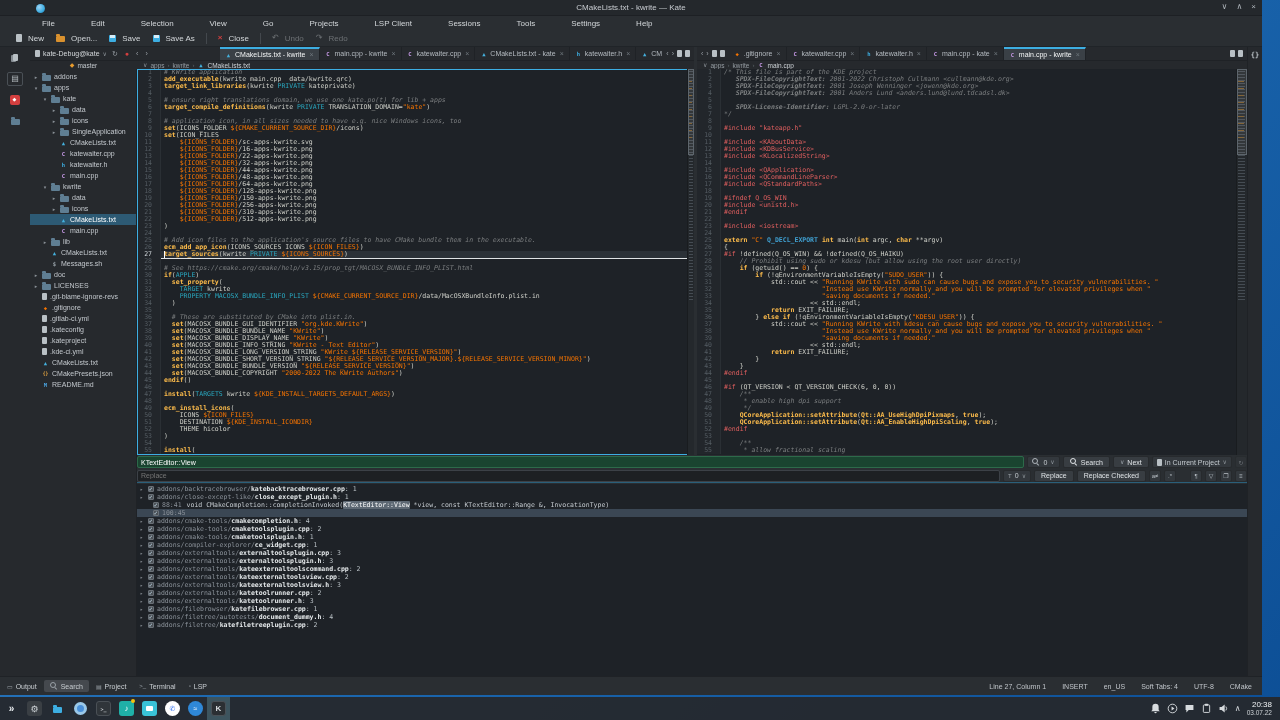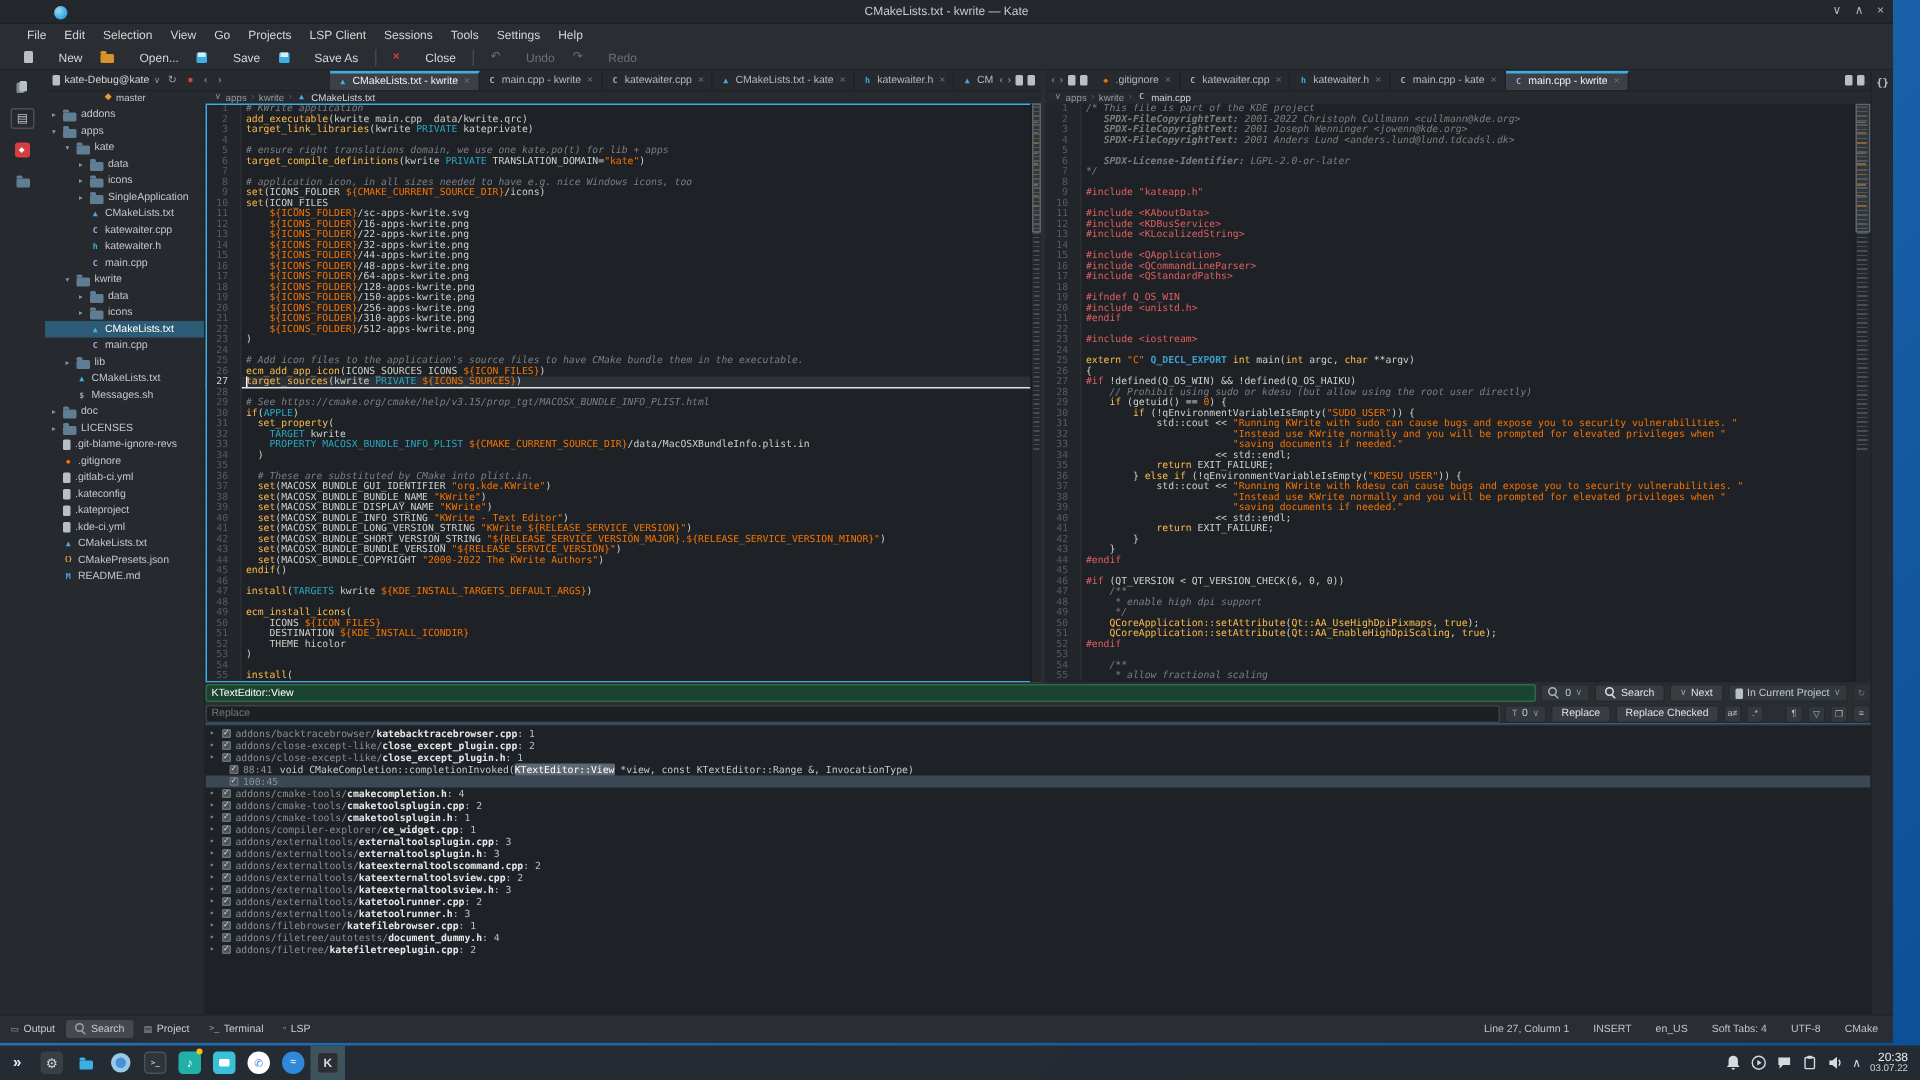--- a/index.html
+++ b/index.html
@@ -7,24 +7,24 @@
   .desktop{position:relative;width:1280px;height:720px;background:linear-gradient(135deg,#3a86c8 0%,#1d6ab2 45%,#0d4f96 100%);}
   .window{position:absolute;left:0;top:0;width:1262px;height:695px;background:#2a2e32;color:#fcfcfc;}
   
   .titlebar{position:relative;height:16px;background:#24282c;border-bottom:1px solid #1d2024;}
   .app-icon{position:absolute;left:36px;top:4px;width:9px;height:9px;border-radius:50%;background:radial-gradient(circle at 35% 35%,#9fd4f5,#3daee2 60%,#1d6fa5);}
   .title{position:absolute;left:0;right:0;top:3px;text-align:center;font-size:8px;color:#c7cbd0;}
   .wincontrols{position:absolute;right:6px;top:2px;display:flex;gap:9px;font-size:8px;color:#aeb4ba;}
   .wincontrols span{cursor:default;}
   
   .menubar{height:14px;display:flex;align-items:center;gap:2px;padding-left:13px;background:#2a2e32;font-size:8px;color:#d3d7da;}
-  .menubar span{padding:1px 5px;border-radius:2px;}
+  .menubar span{padding:1px 5px;border-radius:2px;margin-left:24px;}
   
   .toolbar{height:17px;display:flex;align-items:center;gap:4px;padding-left:12px;background:#2a2e32;border-bottom:1px solid #202428;font-size:8px;color:#d3d7da;}
-  .tbtn{display:flex;align-items:center;gap:17px;padding:2px 4px;border-radius:2px;}
+  .tbtn{display:flex;align-items:center;gap:6px;padding:2px 4px;border-radius:2px;}
   .tbtn.dis{opacity:.38;}
   .tsep{width:1px;height:11px;background:#43484d;margin:0 3px;}
   
   .i-doc{width:6px;height:8px;background:#b9c0c5;border-radius:1px;display:inline-block;}
   .i-doc.sm{width:5px;height:7px;}
   .i-docs{width:8px;height:8px;position:relative;display:inline-block;}
   .i-docs::before,.i-docs::after{content:'';position:absolute;width:5px;height:7px;background:#b9c0c5;border-radius:1px;}
   .i-docs::before{left:0;top:1px;background:#858c92;}
   .i-docs::after{left:2px;top:0;}
   .i-folder{width:9px;height:6px;background:#5f7e93;border-radius:1px;position:relative;display:inline-block;margin-top:2px;}
@@ -90,21 +90,21 @@
   .edrow.cur .lnum{color:#cdd3d8;}
   .caret{position:absolute;left:0;top:0;width:1px;height:7px;background:#ffffff;}
   .minimap{position:absolute;top:0;bottom:0;background:#24282c;border-left:1px solid #191c1f;}
   .editor.lft .minimap{right:0;width:7px;}
   .editor.rgt .minimap{right:0;width:11px;}
   .minimap .mpat{position:absolute;left:1px;top:2px;bottom:40%;width:70%;background:repeating-linear-gradient(#454c53 0 1px,transparent 1px 3px);}
   .minimap .mspeck{position:absolute;left:1px;top:12px;width:55%;height:60px;background:repeating-linear-gradient(#7a5a2a 0 1px,transparent 1px 7px);}
   .minimap .vp{position:absolute;left:0;right:0;top:0;height:86px;background:rgba(255,255,255,.07);border:1px solid #5d656c;}
   
   .tk-n{color:#cfd0c9;} .tk-c{color:#7c7f80;font-style:italic;} .tk-b{color:#7c7f80;font-style:italic;font-weight:bold;}
-  .tk-f{color:#fdbc4b;font-weight:normal;} .tk-k{color:#29a7bf;} .tk-v{color:#f67400;} .tk-s{color:#f67400;}
+  .tk-f{color:#fdbc4b;font-weight:bold;} .tk-k{color:#29a7bf;} .tk-v{color:#f67400;} .tk-s{color:#f67400;}
   .tk-p{color:#e05f5f;} .tk-i{color:#e05f5f;} .tk-d{color:#3f9fd0;font-weight:bold;} .tk-num{color:#f67400;}
   
   .srow{position:absolute;left:137px;right:15px;height:14px;display:flex;align-items:center;gap:3px;background:#2a2e32;font-size:7px;}
   .srow.r1{top:408px;}
   .srow.r2{top:422px;border-bottom:1px solid #2a5f7a;}
   .sinput{flex:1;height:12px;border:1px solid #3c4147;background:#1d2023;color:#fcfcfc;font-size:7px;font-family:"Liberation Sans",sans-serif;padding:0 3px;border-radius:2px;outline:none;}
   .sinput.found{background:#1a4430;border-color:#2d6a4a;}
   .sbtn{height:12px;display:flex;align-items:center;gap:3px;padding:0 6px;background:#383d42;border:1px solid #272a2d;border-radius:2px;color:#dfe3e6;flex:none;}
   .scombo{height:12px;display:flex;align-items:center;gap:3px;padding:0 4px;background:#33383d;border:1px solid #272a2d;border-radius:2px;color:#c4cacf;flex:none;}
   .stoggle{width:12px;height:12px;display:flex;align-items:center;justify-content:center;background:#33383d;border:1px solid #272a2d;border-radius:2px;color:#b8bfc5;font-size:6px;flex:none;}
@@ -651,25 +651,20 @@
       </div>
       <div class="results" id="results">
           <div class="rrow">
             <span class="arr">▸</span>
             <span class="i-check"></span>
             <span><span class="path">addons/backtracebrowser/</span><span class="fname">katebacktracebrowser.cpp</span><span>: 1</span></span>
           </div>
           <div class="rrow">
             <span class="arr">▸</span>
             <span class="i-check"></span>
-            <span><span class="path">addons/close-except-like/</span><span class="fname">close_except_plugin.cpp</span><span>: 2</span></span>
-          </div>
-          <div class="rrow">
-            <span class="arr">▸</span>
-            <span class="i-check"></span>
             <span><span class="path">addons/close-except-like/</span><span class="fname">close_except_plugin.h</span><span>: 1</span></span>
           </div>
           <div class="rrow match">
             <span class="i-check"></span>
             <span class="loc">88:41</span>
             <span><span>void CMakeCompletion::completionInvoked(</span><span class="hit">KTextEditor::View</span><span> *view, const KTextEditor::Range &amp;, InvocationType)</span></span>
           </div>
           <div class="rrow match selrow">
             <span class="i-check"></span>
             <span class="loc">100:45</span>

